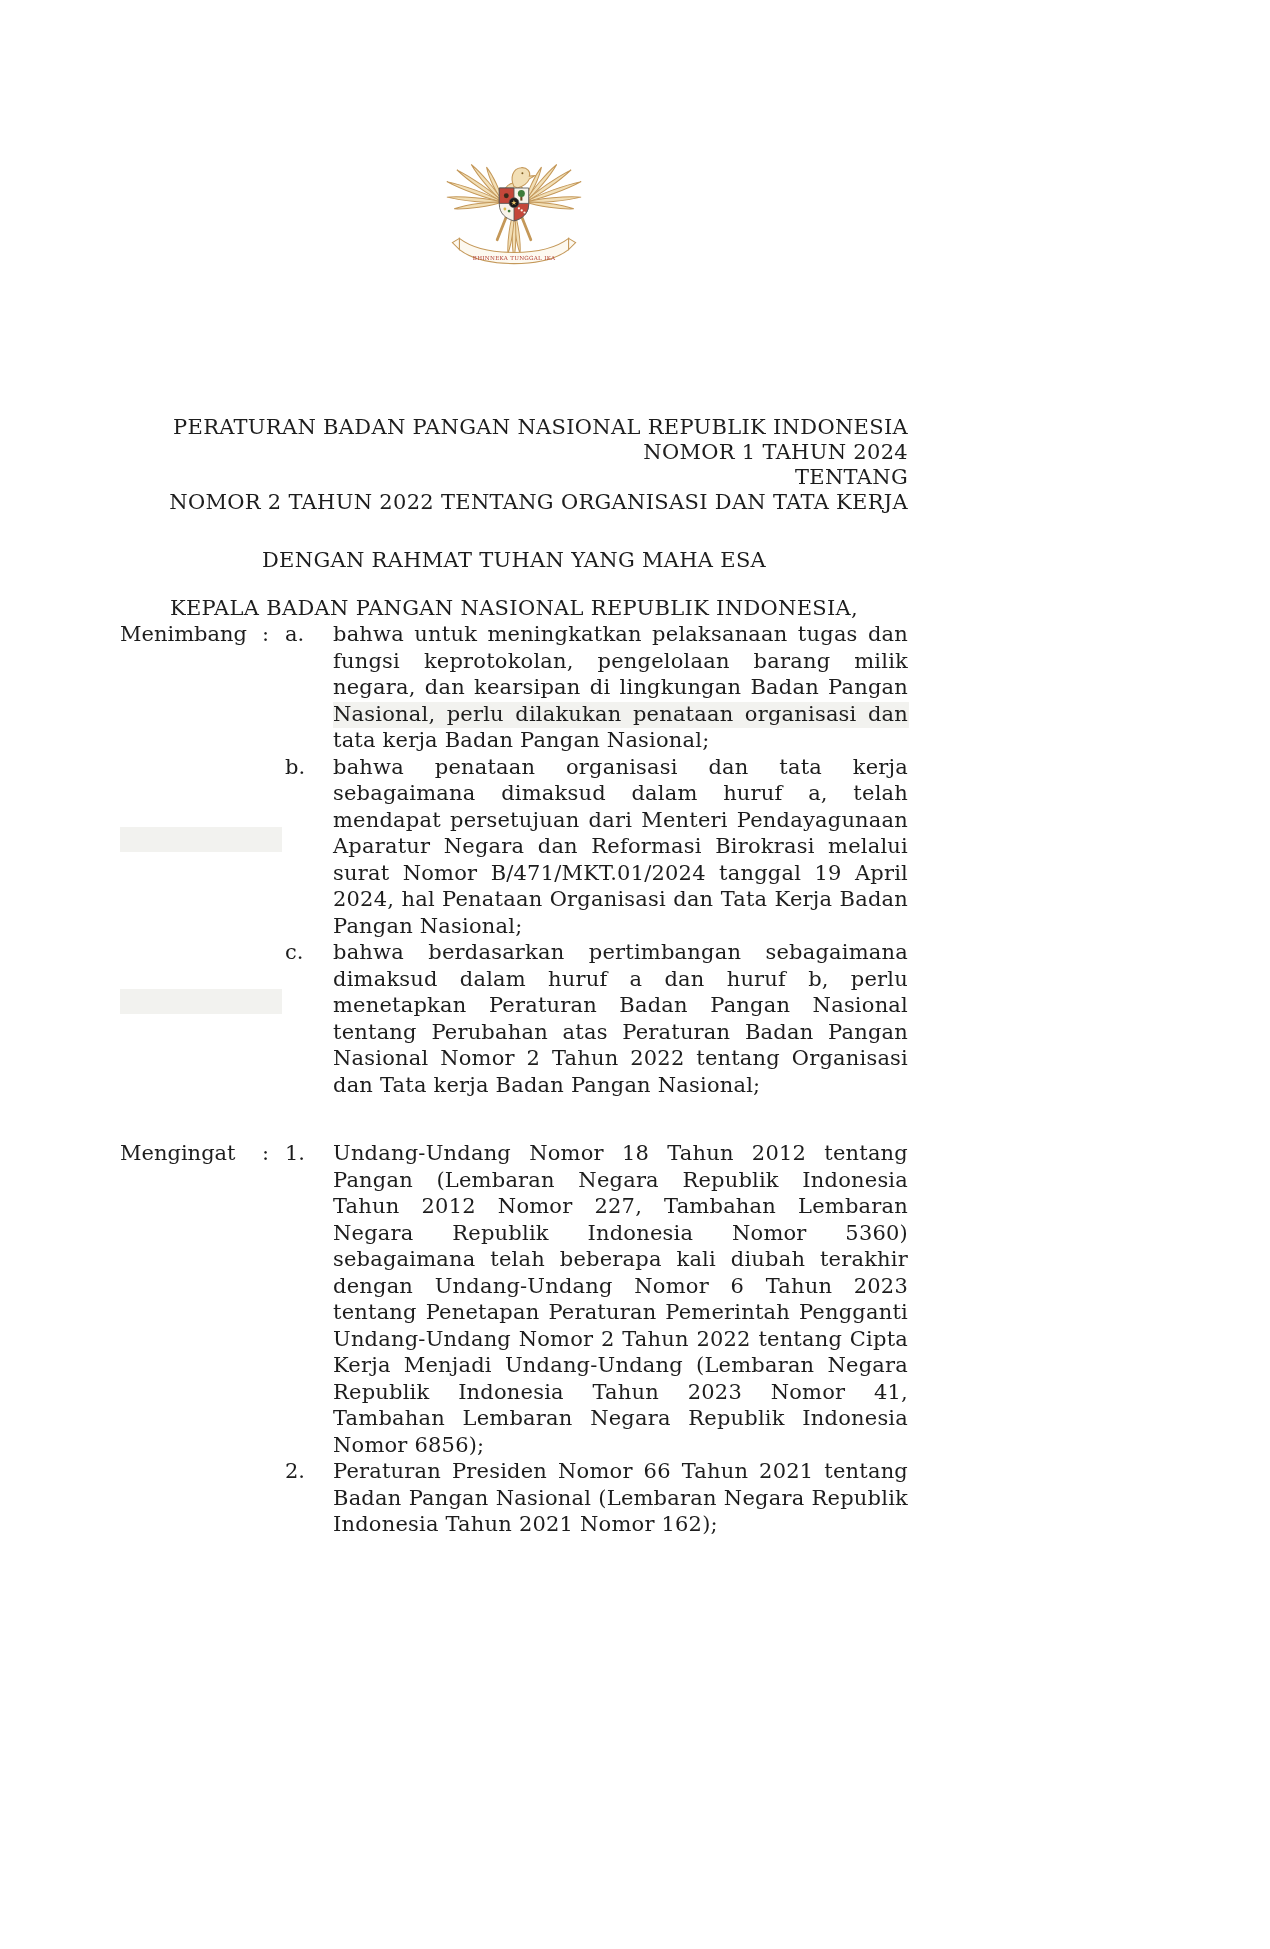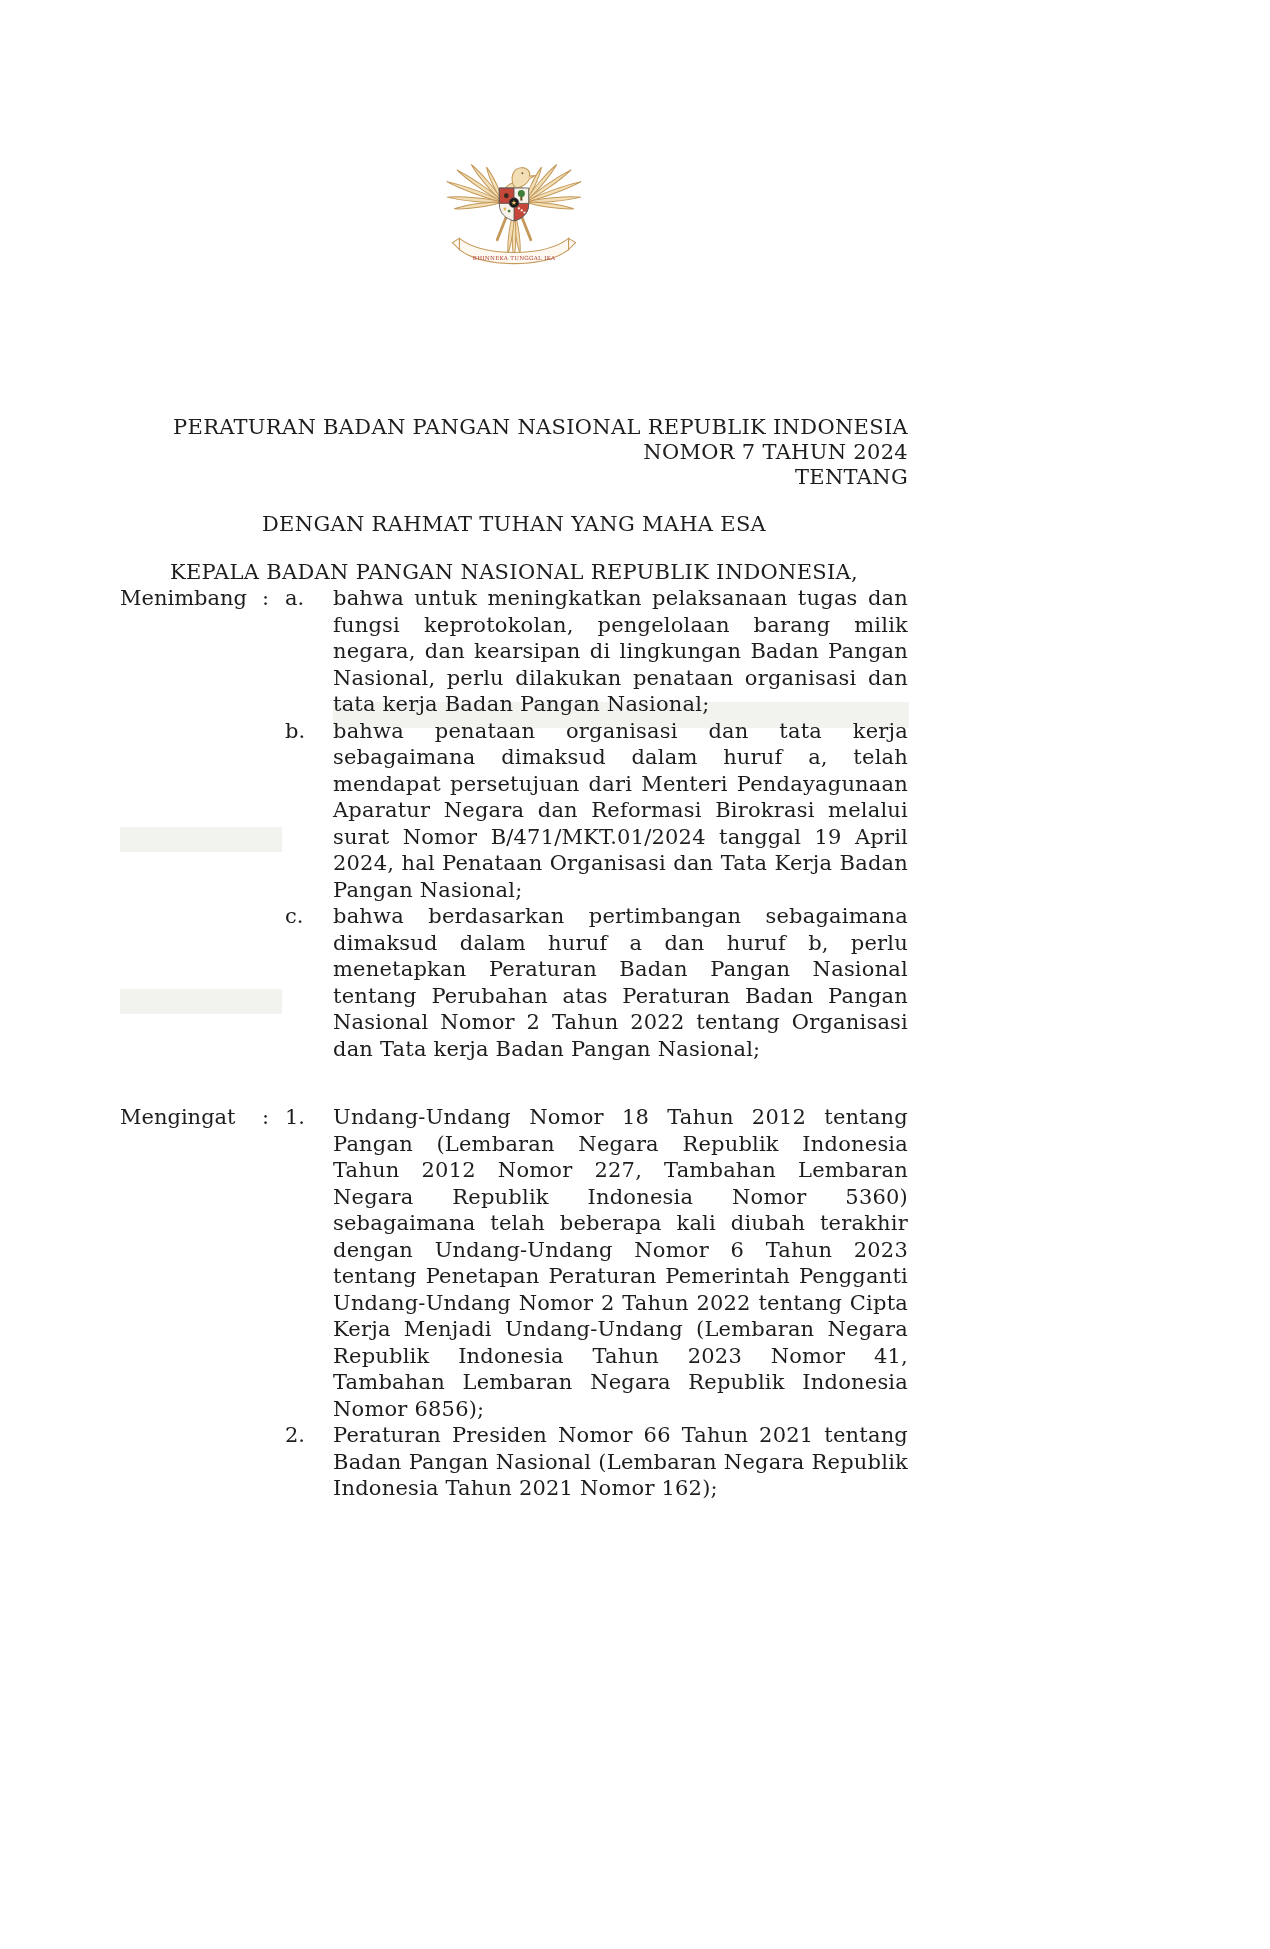--- a/index.html
+++ b/index.html
@@ -11,21 +11,21 @@
     font-family:"DejaVu Serif","Liberation Serif",serif;
     color:#1d1d1d;
     overflow:hidden;
   }
   .scan-band { position:absolute; background:#f2f2ef; z-index:0; }
   .content { position:absolute; left:120px; top:0; width:788px; z-index:1; }
   .emblem-wrap { margin:132px auto 0; width:140px; }
   .emblem-wrap svg { display:block; }
   .title-block { margin-top:136px; text-align:right; font-size:21px; line-height:25px; letter-spacing:0.3px; }
   .center-line { text-align:center; font-size:21px; line-height:25px; letter-spacing:0.3px; }
-  .invocation { margin-top:22px; }
+  .invocation { margin-top:33px; }
   .addressee { margin-top:23px; }
   .clauses { font-size:21px; line-height:26.5px; }
   .clause { display:flex; align-items:flex-start; }
   .clause + .clause { margin-top:42px; }
   .clause .label { flex:0 0 142px; width:142px; }
   .clause .sep { flex:0 0 23px; width:23px; }
   .clause .items { flex:1; min-width:0; }
   .item { display:flex; align-items:flex-start; }
   .item .marker { flex:0 0 48px; width:48px; }
   .item .itext { flex:1; text-align:justify; letter-spacing:0.2px; }
@@ -109,22 +109,23 @@
           <path d="M22,152 C40,166 70,172 100,172 C130,172 160,166 178,152 L178,168 C160,182 130,188 100,188 C70,188 40,182 22,168 Z" fill="#fdf9f0" stroke="#C49859" stroke-width="1.5"></path>
           <path d="M22,152 L12,158 L22,168 Z" fill="#fdf9f0" stroke="#C49859" stroke-width="1.5"></path>
           <path d="M178,152 L188,158 L178,168 Z" fill="#fdf9f0" stroke="#C49859" stroke-width="1.5"></path>
           <text x="100" y="182.5" text-anchor="middle" font-size="8" letter-spacing="0.4" fill="#B03A2E">BHINNEKA TUNGGAL IKA</text>
         </g>
       </svg>
     </div>
 
     <div class="title-block">
       <div>PERATURAN BADAN PANGAN NASIONAL REPUBLIK INDONESIA</div>
-      <div>NOMOR 7 TAHUN 2024</div>
+      <div>NOMOR 1 TAHUN 2024</div>
       <div>TENTANG</div>
+      <div>NOMOR 2 TAHUN 2022 TENTANG ORGANISASI DAN TATA KERJA</div>
     </div>
 
     <div class="center-line invocation">DENGAN RAHMAT TUHAN YANG MAHA ESA</div>
     <div class="center-line addressee">KEPALA BADAN PANGAN NASIONAL REPUBLIK INDONESIA,</div>
 
     <div class="clauses">
 
       <div class="clause">
         <div class="label">Menimbang</div>
         <div class="sep">:</div>

